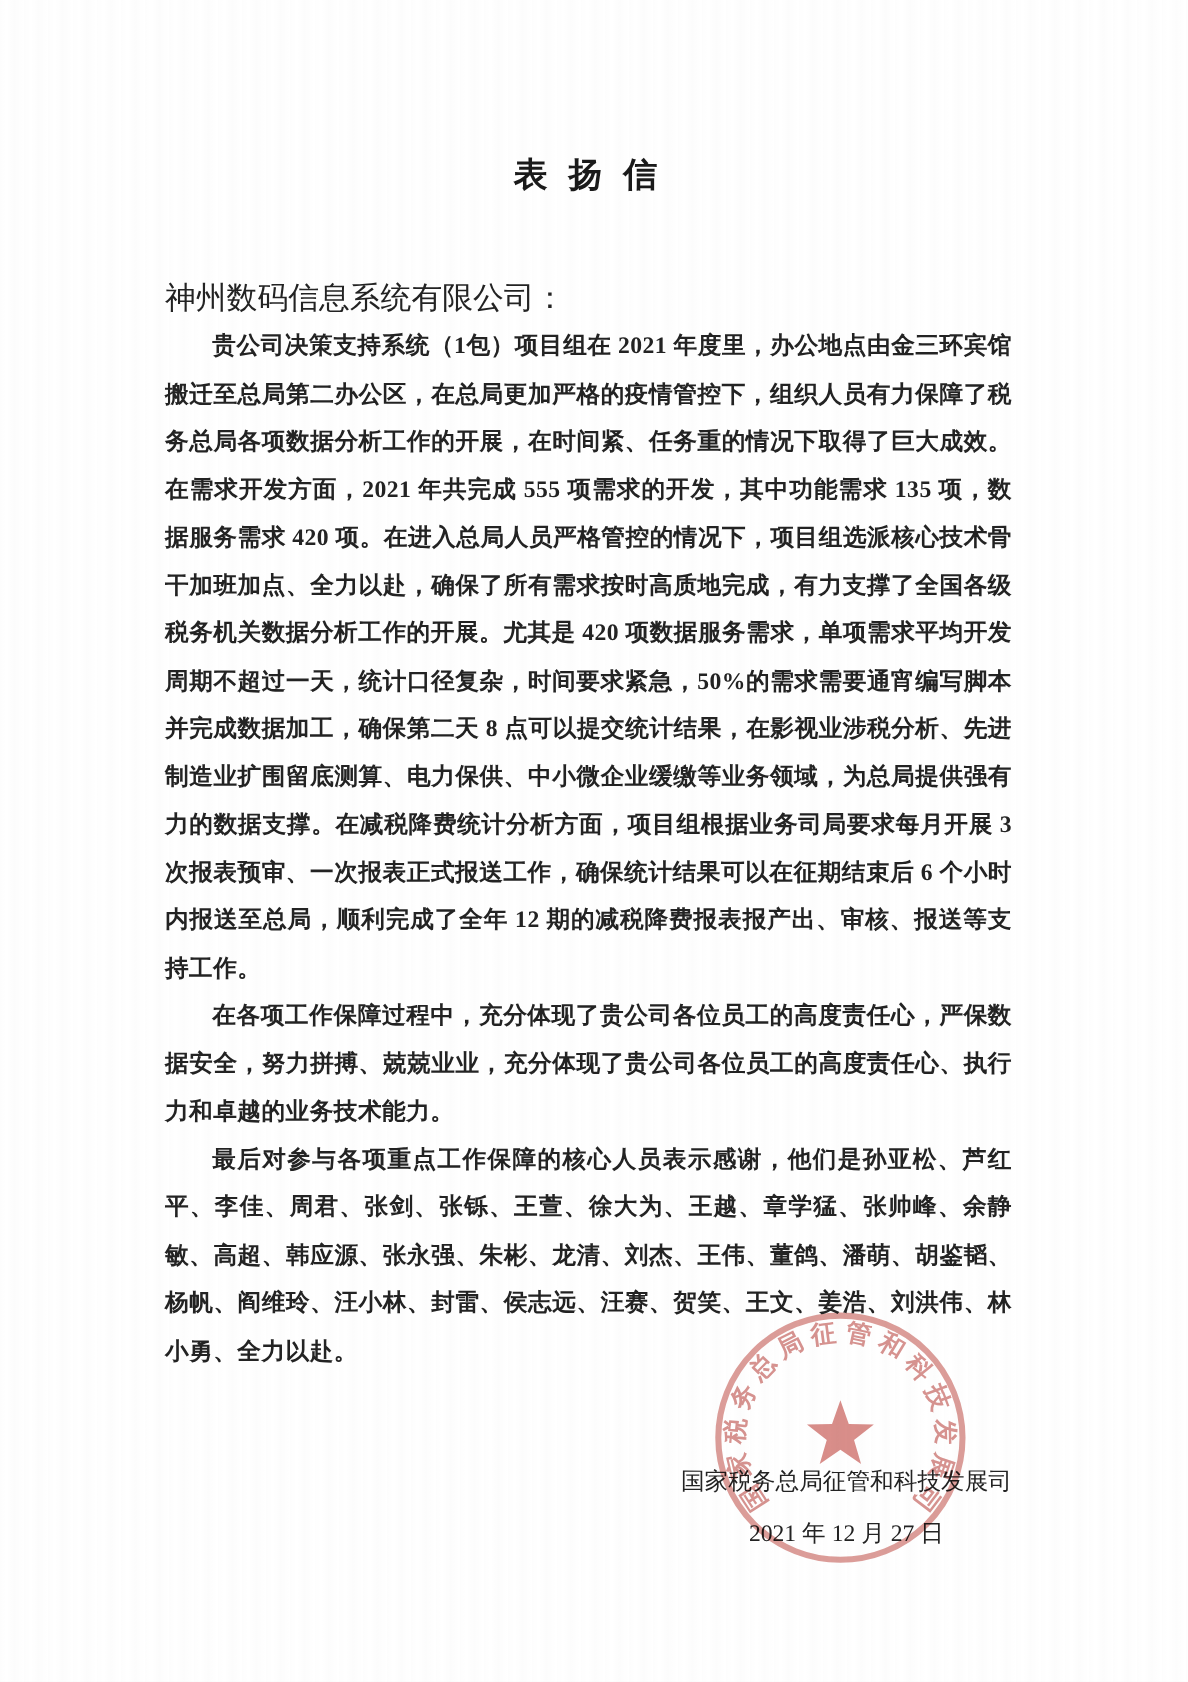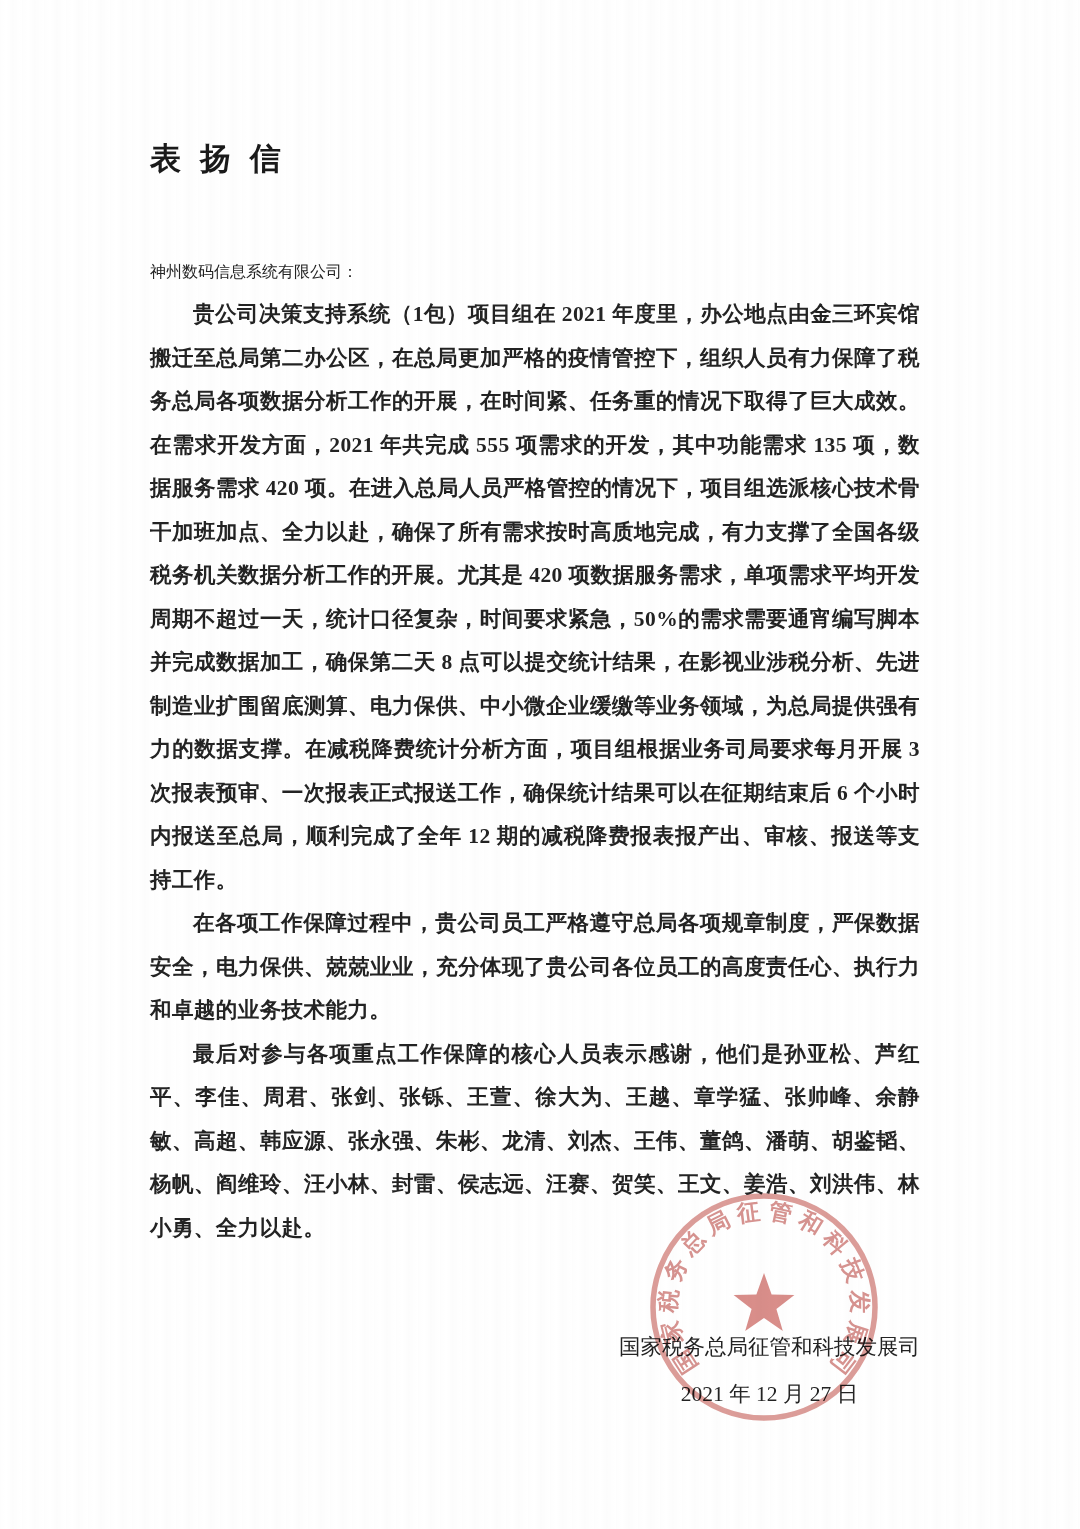--- a/index.html
+++ b/index.html
@@ -16,29 +16,30 @@
       repeating-linear-gradient(90deg,
         rgba(0,0,0,0.008) 0px, rgba(0,0,0,0.0) 6px, rgba(0,0,0,0.012) 13px, rgba(0,0,0,0.0) 22px),
       #ffffff;
     font-family: "Liberation Serif", "DejaVu Serif", serif;
     color: #232323;
     overflow: hidden;
     box-sizing: border-box;
     padding: 138px 160px 0 150px;
   }
   .title {
+    text-align: center;
     font-size: 31px;
     font-weight: bold;
     letter-spacing: 0.18em;
     color: #1a1a1a;
     line-height: 42px;
   }
   .salutation {
     margin-top: 70px;
-    font-size: 16px;
+    font-size: 28px;
     line-height: 43px;
   }
   .body-text p {
     margin: 0;
     font-size: 21.5px;
     line-height: 43.5px;
     text-align: justify;
     text-indent: 2em;
     letter-spacing: 0.02em;
     font-weight: bold;
@@ -77,21 +78,21 @@
 <body>
 
 <div class="page">
 
   <div class="title">表 扬 信</div>
 
   <div class="salutation">神州数码信息系统有限公司：</div>
 
   <div class="body-text">
     <p>贵公司决策支持系统（1包）项目组在 2021 年度里，办公地点由金三环宾馆搬迁至总局第二办公区，在总局更加严格的疫情管控下，组织人员有力保障了税务总局各项数据分析工作的开展，在时间紧、任务重的情况下取得了巨大成效。在需求开发方面，2021 年共完成 555 项需求的开发，其中功能需求 135 项，数据服务需求 420 项。在进入总局人员严格管控的情况下，项目组选派核心技术骨干加班加点、全力以赴，确保了所有需求按时高质地完成，有力支撑了全国各级税务机关数据分析工作的开展。尤其是 420 项数据服务需求，单项需求平均开发周期不超过一天，统计口径复杂，时间要求紧急，50%的需求需要通宵编写脚本并完成数据加工，确保第二天 8 点可以提交统计结果，在影视业涉税分析、先进制造业扩围留底测算、电力保供、中小微企业缓缴等业务领域，为总局提供强有力的数据支撑。在减税降费统计分析方面，项目组根据业务司局要求每月开展 3 次报表预审、一次报表正式报送工作，确保统计结果可以在征期结束后 6 个小时内报送至总局，顺利完成了全年 12 期的减税降费报表报产出、审核、报送等支持工作。</p>
-    <p>在各项工作保障过程中，贵公司员工严格遵守总局各项规章制度，严保数据安全，电力保供、兢兢业业，充分体现了贵公司各位员工的高度责任心、执行力和卓越的业务技术能力。</p>
+    <p>在各项工作保障过程中，充分体现了贵公司各位员工的高度责任心，严保数据安全，努力拼搏、兢兢业业，充分体现了贵公司各位员工的高度责任心、执行力和卓越的业务技术能力。</p>
     <p>最后对参与各项重点工作保障的核心人员表示感谢，他们是孙亚松、芦红平、李佳、周君、张剑、张铄、王萱、徐大为、王越、章学猛、张帅峰、余静敏、高超、韩应源、张永强、朱彬、龙清、刘杰、王伟、董鸽、潘萌、胡鉴韬、杨帆、阎维玲、汪小林、封雷、侯志远、汪赛、贺笑、王文、姜浩、刘洪伟、林小勇、全力以赴。</p>
   </div>
 
   <div class="signature-block">
     <div class="signature-org">国家税务总局征管和科技发展司</div>
     <div class="signature-date">2021 年 12 月 27 日</div>
   </div>
 
   <div class="seal">
     <svg viewBox="0 0 238 238" xmlns="http://www.w3.org/2000/svg">

